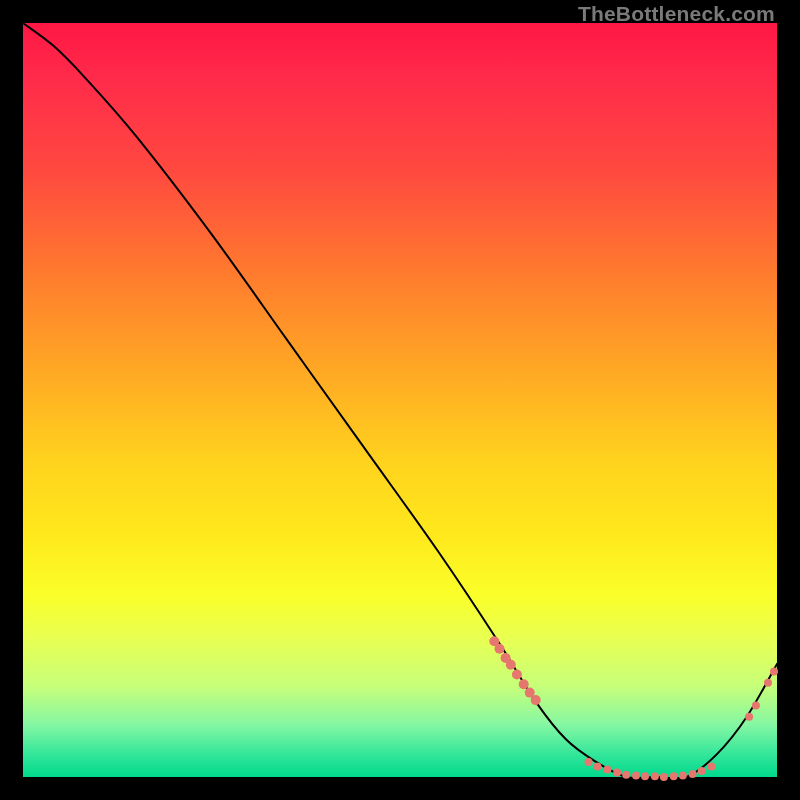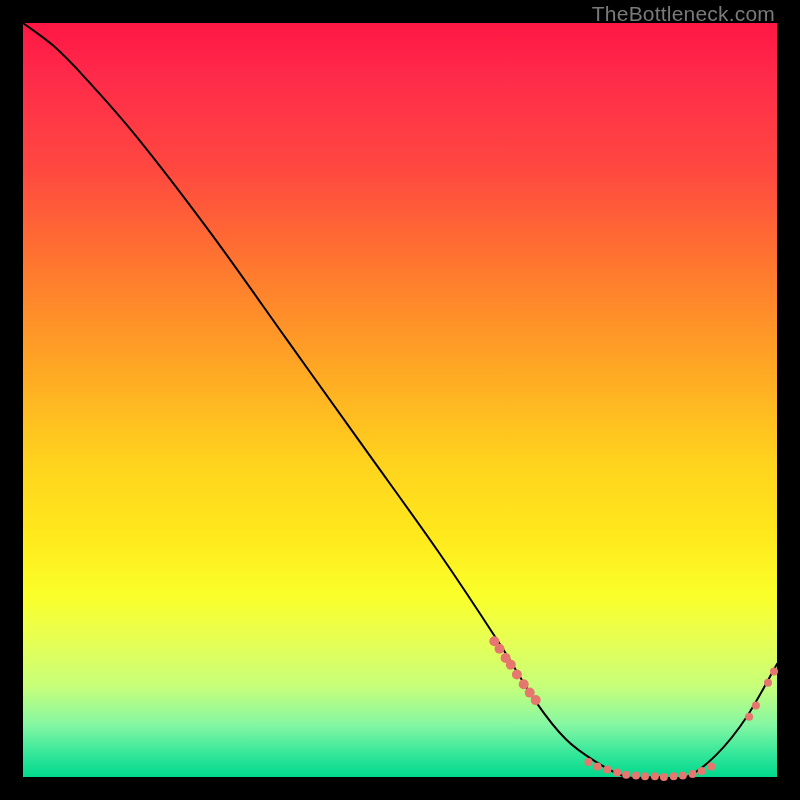--- a/index.html
+++ b/index.html
@@ -40,21 +40,21 @@
       #33e69a 97%,
       #00d98c 100%
     );
   }
   .watermark {
     position: absolute;
     top: 2px;
     right: 25px;
     color: #7a7a7a;
     font-size: 21px;
-    font-weight: 400;
+    font-weight: 700;
     letter-spacing: 0.2px;
     user-select: none;
   }
   svg.overlay {
     position: absolute;
     left: 23px;
     top: 23px;
     width: 754px;
     height: 754px;
     overflow: visible;

